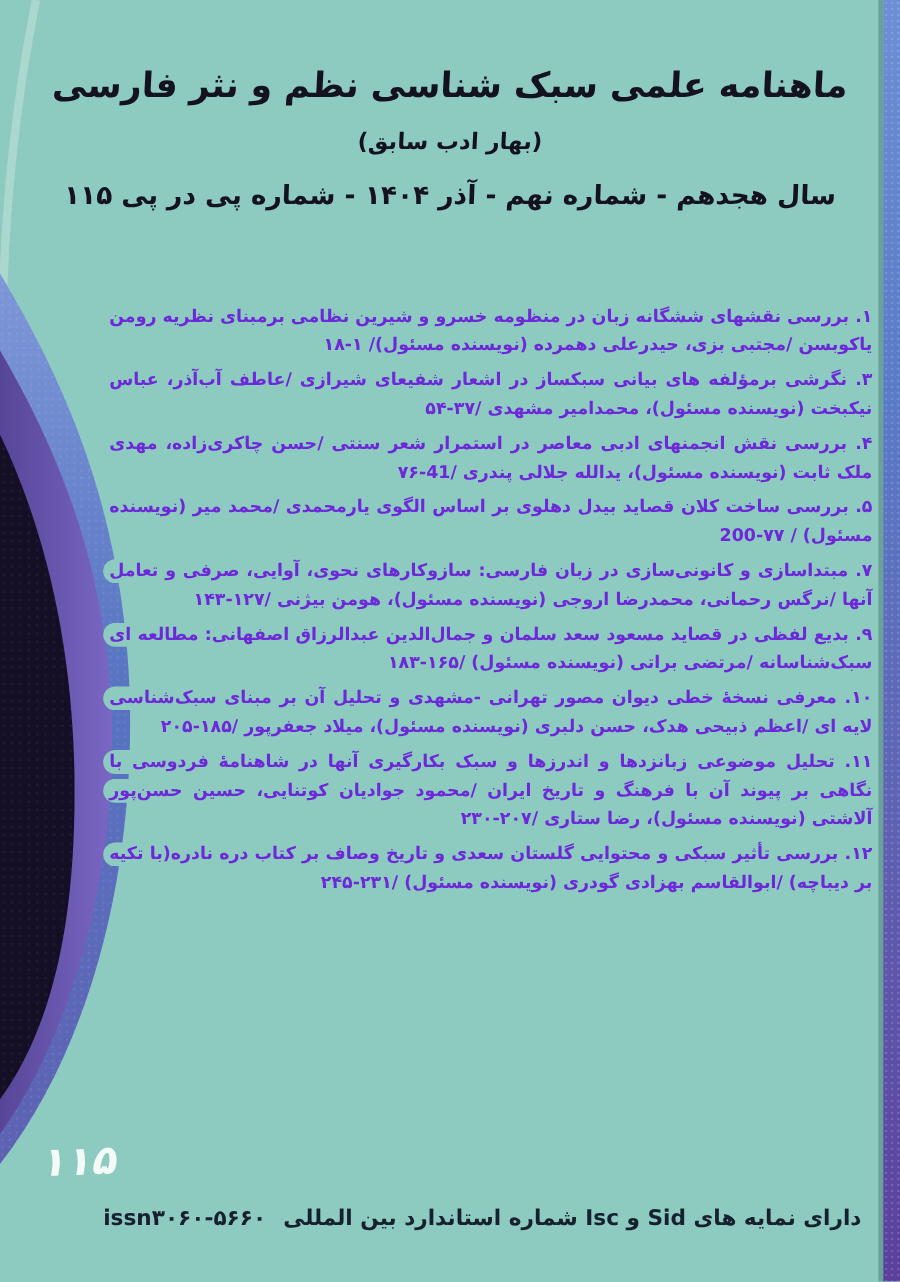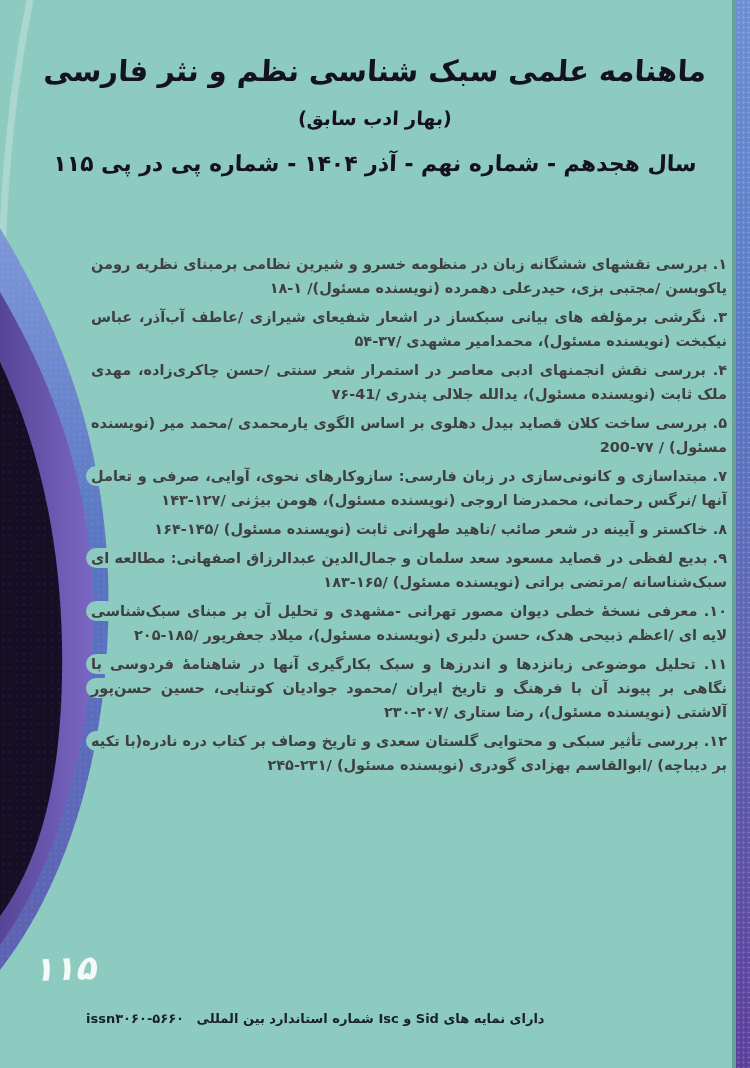--- a/index.html
+++ b/index.html
@@ -45,21 +45,21 @@
   }
   .issue-line{
     font-size:22px;font-weight:bold;margin-top:22px;
     transform:skewX(-2deg);
   }
 
   
   .toc{
     position:absolute;top:252px;right:18px;left:86px;
     direction:rtl;text-align:justify;
-    color:#404040;
+    color:#6d28d9;
     font-size:14.5px;font-weight:bold;line-height:24px;
   }
   .toc-item{margin:0 0 5px 0;}
   .toc-item .halo{
     background:var(--teal);
     border-radius:10px;
     padding:2px 5px;
     -webkit-box-decoration-break:clone;
     box-decoration-break:clone;
   }
@@ -69,21 +69,21 @@
     position:absolute;left:36px;top:948px;
     color:#f3faf7;font-size:34px;font-weight:bold;
     letter-spacing:5px;
     transform:skewX(-12deg) rotate(-2deg);
   }
 
   
   .footer{
     position:absolute;right:18px;bottom:42px;left:86px;
     direction:rtl;text-align:left;
-    color:#17202d;font-size:13px;font-weight:bold;
+    color:#17202d;font-size:18px;font-weight:bold;
   }
   .footer .issn{margin-right:8px;unicode-bidi:isolate;}
 </style>
 </head>
 <body>
 
 <div class="page">
 
   <svg class="left-decor" width="150" height="1068" viewBox="0 0 150 1068" aria-hidden="true">
     <defs>
@@ -122,21 +122,20 @@
     <div class="journal-subtitle">(بهار ادب سابق)</div>
     <div class="issue-line">سال هجدهم - شماره نهم - آذر ۱۴۰۴ - شماره پی در پی ۱۱۵</div>
   </header>
 
   <main class="toc">
     <div class="toc-item"><span class="halo">۱. بررسی نقشهای ششگانه زبان در منظومه خسرو و شیرین نظامی برمبنای نظریه رومن یاکوبسن /مجتبی بزی، حیدرعلی دهمرده (نویسنده مسئول)/ ۱-۱۸</span></div>
     <div class="toc-item"><span class="halo">۳. نگرشی برمؤلفه های بیانی سبکساز در اشعار شفیعای شیرازی /عاطف آب‌آذر، عباس نیکبخت (نویسنده مسئول)، محمدامیر مشهدی /۳۷-۵۴</span></div>
     <div class="toc-item"><span class="halo">۴. بررسی نقش انجمنهای ادبی معاصر در استمرار شعر سنتی /حسن چاکری‌زاده، مهدی ملک ثابت (نویسنده مسئول)، یدالله جلالی پندری /41-۷۶</span></div>
     <div class="toc-item"><span class="halo">۵. بررسی ساخت کلان قصاید بیدل دهلوی بر اساس الگوی یارمحمدی /محمد میر (نویسنده مسئول) / ۷۷-200</span></div>
     <div class="toc-item"><span class="halo">۷. مبتداسازی و کانونی‌سازی در زبان فارسی: سازوکارهای نحوی، آوایی، صرفی و تعامل آنها /نرگس رحمانی، محمدرضا اروجی (نویسنده مسئول)، هومن بیژنی /۱۲۷-۱۴۳</span></div>
-    <div class="toc-item"><span class="halo">۸. خاکستر و آیینه در شعر صائب /ناهید طهرانی ثابت (نویسنده مسئول) /۱۴۵-۱۶۴</span></div>
     <div class="toc-item"><span class="halo">۹. بدیع لفظی در قصاید مسعود سعد سلمان و جمال‌الدین عبدالرزاق اصفهانی: مطالعه ای سبک‌شناسانه /مرتضی براتی (نویسنده مسئول) /۱۶۵-۱۸۳</span></div>
     <div class="toc-item"><span class="halo">۱۰. معرفی نسخۀ خطی دیوان مصور تهرانی -مشهدی و تحلیل آن بر مبنای سبک‌شناسی لایه ای /اعظم ذبیحی هدک، حسن دلبری (نویسنده مسئول)، میلاد جعفرپور /۱۸۵-۲۰۵</span></div>
     <div class="toc-item"><span class="halo">۱۱. تحلیل موضوعی زبانزدها و اندرزها و سبک بکارگیری آنها در شاهنامۀ فردوسی با نگاهی بر پیوند آن با فرهنگ و تاریخ ایران /محمود جوادیان کوتنایی، حسین حسن‌پور آلاشتی (نویسنده مسئول)، رضا ستاری /۲۰۷-۲۳۰</span></div>
     <div class="toc-item"><span class="halo">۱۲. بررسی تأثیر سبکی و محتوایی گلستان سعدی و تاریخ وصاف بر کتاب دره نادره(با تکیه بر دیباچه) /ابوالقاسم بهزادی گودری (نویسنده مسئول) /۲۳۱-۲۴۵</span></div>
     <div class="toc-item"></div>
   </main>
 
   <div class="folio">۱۱۵</div>
 
   <footer class="footer">

